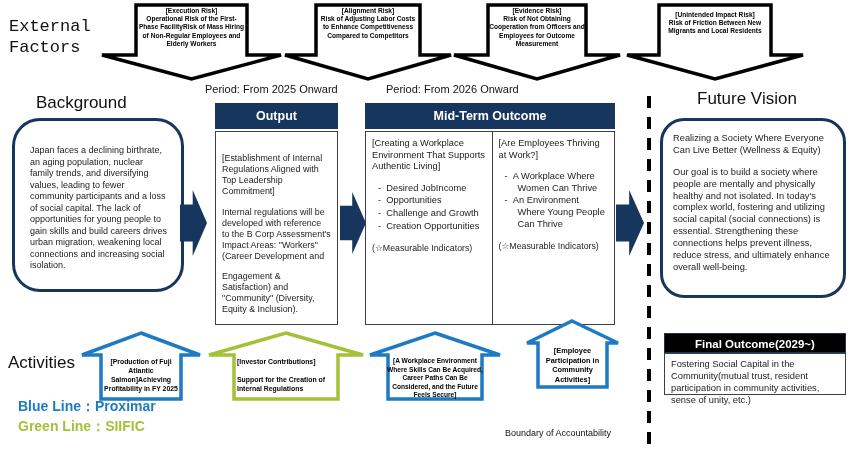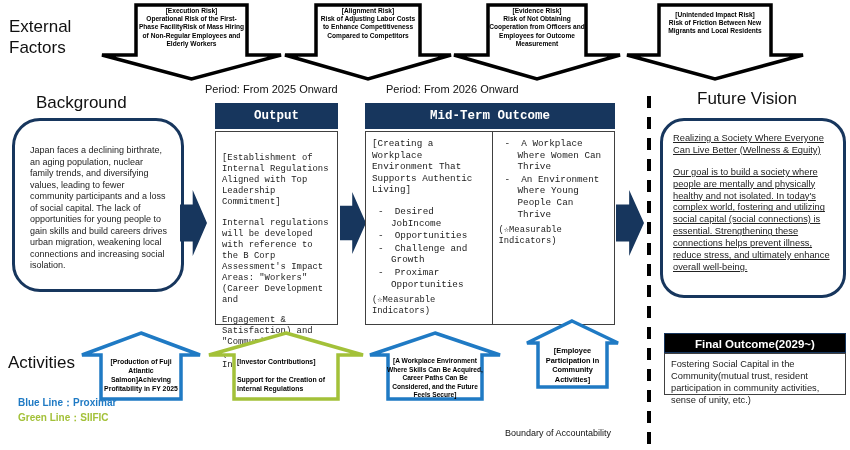--- a/index.html
+++ b/index.html
@@ -10,54 +10,54 @@
   
   .risk-arrow svg{position:absolute;left:0;top:0;}
   .risk-text{position:absolute;font-size:6.6px;font-weight:bold;text-align:center;line-height:1.24;color:#000;}
   .period{font-size:11px;color:#111;}
   
   .round-box{border:3px solid #17365D;border-radius:28px;background:#fff;box-sizing:border-box;}
   .round-box .inner{font-size:9px;line-height:1.28;color:#222;}
   
   .rarrow{background:#17365D;clip-path:polygon(0% 22%,47% 22%,47% 0%,100% 50%,47% 100%,47% 78%,0% 78%);}
   
-  .hbox{box-sizing:border-box;font-family:Liberation Mono, monospace;}
+  .hbox{box-sizing:border-box;}
   .hbox .hdr{background:#17365D;color:#fff;font-weight:bold;font-size:12.5px;text-align:center;
              height:26px;line-height:26px;margin-bottom:2px;}
   .hbox .bdy{border:1.5px solid #404040;background:#fff;box-sizing:border-box;
              font-size:8.9px;line-height:1.24;color:#222;padding:21px 6px;}
   .cols{display:flex;}
   .col{border:1.5px solid #404040;background:#fff;box-sizing:border-box;
        font-size:9.3px;line-height:1.25;color:#222;padding:6px 6px;}
   .col + .col{margin-left:-1.5px;}
   .b-title{margin:0 0 10px 0;}
   ul.dash{list-style:none;margin:0;padding:0 0 0 6px;}
   ul.dash li{padding-left:13px;text-indent:-13px;margin:0 0 1px 0;}
   ul.dash li::before{content:"-\00a0\00a0";}
-  .note{margin-top:5px;font-size:8.8px;}
+  .note{margin-top:11px;font-size:8.8px;}
   
   .dashline{width:4px;background:repeating-linear-gradient(to bottom,#000 0 12px,transparent 12px 21px);}
   
   .act-arrow svg{position:absolute;left:0;top:0;}
   .act-text{position:absolute;font-size:6.9px;font-weight:bold;color:#000;line-height:1.3;text-align:center;}
-  .legend{font-size:10px;font-weight:bold;line-height:1.45;}
+  .legend{font-size:14px;font-weight:bold;line-height:1.45;}
   .legend .blue{color:#1F7AC4;}
   .legend .green{color:#A3C139;}
   .boundary{font-size:9px;color:#111;}
   .fo-hdr{background:#000000;border:1.5px solid #17365D;color:#fff;font-size:11.5px;font-weight:bold;
           text-align:center;height:20px;line-height:20px;box-sizing:border-box;}
   .fo-bdy{border:1.5px solid #404040;background:#fff;box-sizing:border-box;font-size:9.3px;
           line-height:1.3;color:#222;padding:4px 6px;}
 </style>
 </head>
 <body>
 
 <div id="canvas">
 
-  <div class="abs section-label" style="left:9px;top:16px;width:84px;">External Factors</div>
+  <div class="abs section-label" style="left:9px;top:16px;width:84px;font-family:Liberation Mono, monospace;">External Factors</div>
 
   <div class="abs risk-arrow" style="left:100px;top:3px;width:183px;height:78px;">
     <svg width="183" height="78">
       <polygon points="36,2 147,2 147,52 181,52 91.5,76 2,52 36,52" fill="#fff" stroke="#000" stroke-width="3.5"></polygon>
     </svg>
     <div class="risk-text" style="left:37px;top:4px;width:109px;">
       <div>[Execution Risk]</div>
       <div>Operational Risk of the First-Phase FacilityRisk of Mass Hiring of Non-Regular Employees and Elderly Workers</div>
     </div>
   </div>
@@ -115,39 +115,40 @@
 
   <div class="abs hbox" style="left:365px;top:103px;width:250px;">
     <div class="hdr">Mid-Term Outcome</div>
     <div class="cols">
       <div class="col" style="width:128px;height:194px;">
         <p class="b-title">[Creating a Workplace Environment That Supports Authentic Living]</p>
         <ul class="dash">
           <li>Desired JobIncome</li>
           <li>Opportunities</li>
           <li>Challenge and Growth</li>
-          <li>Proximar Opportunities</li>
+          <li>Creation Opportunities</li>
         </ul>
         <div class="note">(☆Measurable Indicators)</div>
       </div>
       <div class="col" style="width:123px;height:194px;">
+        <p class="b-title">[Are Employees Thriving at Work?]</p>
         <ul class="dash">
           <li>A Workplace Where Women Can Thrive</li>
           <li>An Environment Where Young People Can Thrive</li>
         </ul>
         <div class="note">(☆Measurable Indicators)</div>
       </div>
     </div>
   </div>
 
   <div class="abs dashline" style="left:647px;top:96px;height:354px;"></div>
 
   <div class="abs section-label" style="left:697px;top:88px;">Future Vision</div>
   <div class="abs round-box" style="left:660px;top:118px;width:186px;height:180px;border-radius:24px;">
-    <div class="inner" style="padding:12px 7px 0 10px;font-size:9.3px;text-decoration:underline;">
+    <div class="inner" style="padding:12px 7px 0 10px;font-size:9.3px;">
       <p style="margin:0 0 10px 0;">Realizing a Society Where Everyone Can Live Better (Wellness &amp; Equity)</p>
       <p style="margin:0;">Our goal is to build a society where people are mentally and physically healthy and not isolated. In today's complex world, fostering and utilizing social capital (social connections) is essential. Strengthening these connections helps prevent illness, reduce stress, and ultimately enhance overall well-being.</p>
     </div>
   </div>
 
   <div class="abs" style="left:664px;top:333px;width:182px;">
     <div class="fo-hdr">Final Outcome(2029~)</div>
     <div class="fo-bdy" style="height:42px;">Fostering Social Capital in the Community(mutual trust, resident participation in community activities, sense of unity, etc.)</div>
   </div>
 

